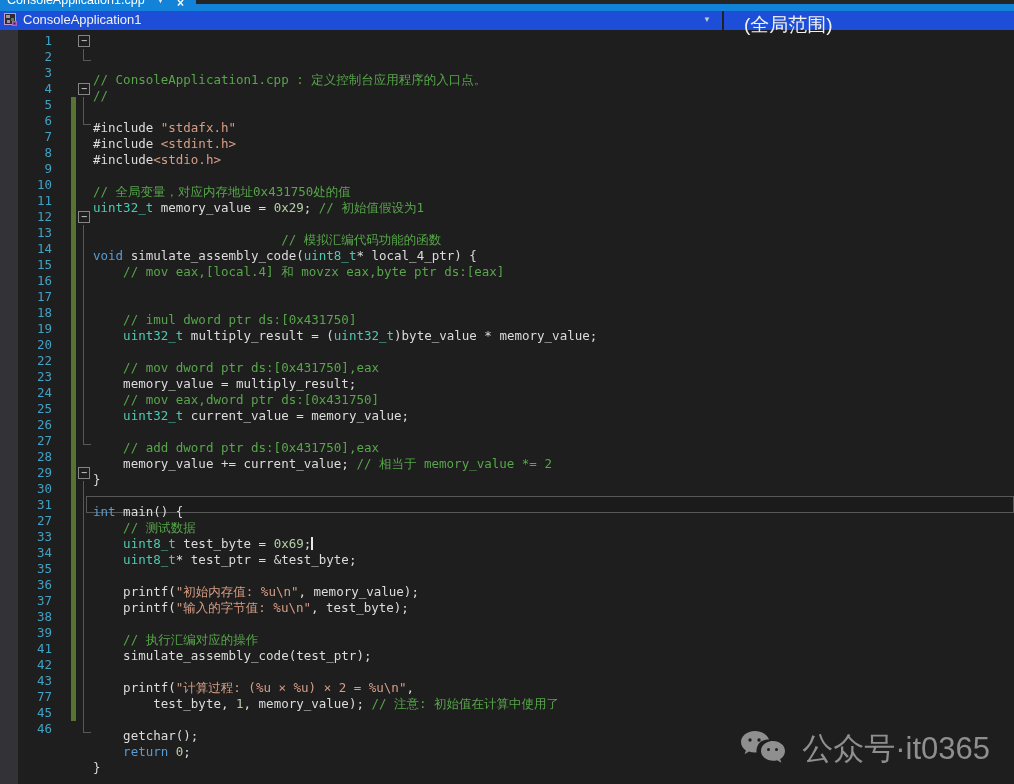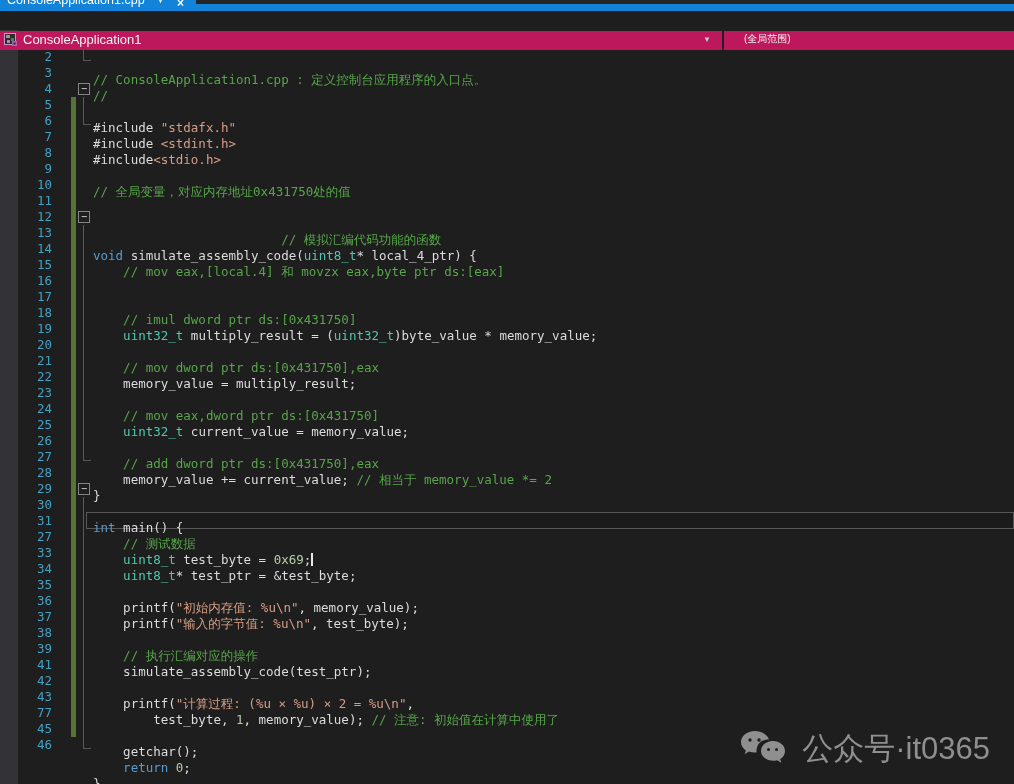--- a/index.html
+++ b/index.html
@@ -9,26 +9,26 @@
     -webkit-font-smoothing:antialiased;
   }
   
   .tabstrip{position:absolute;top:0;left:0;right:0;height:11px;background:#252526;z-index:5;}
   .tab-underline{position:absolute;top:4px;left:0;right:0;height:7px;background:#1283d8;}
   .tab{position:absolute;top:0;left:0;width:196px;height:11px;background:#1283d8;overflow:hidden;z-index:2;}
   .tab-title{position:absolute;top:-7px;left:7px;color:#ffffff;font-size:12.5px;white-space:nowrap;}
   .tab-pin{position:absolute;top:-5px;left:156px;color:#eaeaea;font-size:9px;}
   .tab-close{position:absolute;top:-4px;left:177px;color:#ffffff;font-size:12px;font-weight:bold;}
   
-  .navbar{position:absolute;top:11px;left:0;right:0;height:19px;background:#be185d;z-index:4;margin-top:20px;}
+  .navbar{position:absolute;top:11px;left:0;right:0;height:19px;background:#1d4ed8;z-index:4;}
   .nav-icon{position:absolute;left:4px;top:2px;width:14px;height:14px;}
   .nav-project{position:absolute;left:23px;top:1px;color:#f1f1f1;font-size:13px;white-space:nowrap;}
   .nav-arrow{position:absolute;left:703px;top:4px;color:#c8c8c8;font-size:8px;}
   .nav-divider{position:absolute;left:722px;top:0;bottom:0;width:2px;background:#222224;}
-  .nav-scope{position:absolute;left:744px;top:1px;color:#f1f1f1;font-size:10px;white-space:nowrap;}
+  .nav-scope{position:absolute;left:744px;top:1px;color:#f1f1f1;font-size:19px;white-space:nowrap;}
   
   .editor{position:absolute;top:30px;left:0;right:0;bottom:0;background:#1e1e1e;
     font-family:"DejaVu Sans Mono",monospace;font-size:12.5px;}
   .gutter{position:absolute;left:0;top:0;bottom:0;width:18px;background:#333337;}
   .rows{position:absolute;left:0;top:3px;right:0;}
   .row{position:relative;height:16px;line-height:16px;white-space:pre;}
   .num{position:absolute;left:16px;width:36px;text-align:right;color:#3fa2c6;z-index:1;}
   .chg{position:absolute;left:71px;width:5px;top:0;height:16px;background:#577430;}
   .fold{position:absolute;left:78px;top:2px;width:12px;height:12px;box-sizing:border-box;
     border:1px solid #848484;background:#1e1e1e;color:#dcdcdc;font-size:10px;line-height:9px;
@@ -82,33 +82,32 @@
   <div class="gutter"></div>
   <div class="rows" id="rows">
       <div class="row"><span class="num">1</span><div class="fold">−</div><span class="code"><span class="seg-c">// ConsoleApplication1.cpp : 定义控制台应用程序的入口点。</span></span></div>
       <div class="row"><span class="num">2</span><div class="gline half"></div><div class="gcorner"></div><span class="code"><span class="seg-c">//</span></span></div>
       <div class="row"><span class="num">3</span><span class="code"></span></div>
       <div class="row"><span class="num">4</span><div class="fold">−</div><span class="code"><span class="seg-t">#include </span><span class="seg-s">"stdafx.h"</span></span></div>
       <div class="row"><span class="num">5</span><div class="chg"></div><div class="gline"></div><span class="code"><span class="seg-t">#include </span><span class="seg-s">&lt;stdint.h&gt;</span></span></div>
       <div class="row"><span class="num">6</span><div class="chg"></div><div class="gline half"></div><div class="gcorner"></div><span class="code"><span class="seg-t">#include</span><span class="seg-s">&lt;stdio.h&gt;</span></span></div>
       <div class="row"><span class="num">7</span><div class="chg"></div><span class="code"></span></div>
       <div class="row"><span class="num">8</span><div class="chg"></div><span class="code"><span class="seg-c">// 全局变量，对应内存地址0x431750处的值</span></span></div>
-      <div class="row"><span class="num">9</span><div class="chg"></div></div>
+      <div class="row"><span class="num">9</span><div class="chg"></div><span class="code"><span class="seg-y">uint32_t</span><span class="seg-t"> memory_value = </span><span class="seg-n">0x29</span><span class="seg-t">; </span><span class="seg-c">// 初始值假设为1</span></span></div>
       <div class="row"><span class="num">10</span><div class="chg"></div><span class="code"></span></div>
       <div class="row"><span class="num">11</span><div class="chg"></div><span class="code"><span class="seg-c">                         // 模拟汇编代码功能的函数</span></span></div>
       <div class="row"><span class="num">12</span><div class="chg"></div><div class="fold">−</div><span class="code"><span class="seg-k">void</span><span class="seg-t"> simulate_assembly_code(</span><span class="seg-y">uint8_t</span><span class="seg-t">* local_4_ptr) {</span></span></div>
       <div class="row"><span class="num">13</span><div class="chg"></div><div class="gline"></div><span class="code"><span class="seg-t">    </span><span class="seg-c">// mov eax,[local.4] 和 movzx eax,byte ptr ds:[eax]</span></span></div>
       <div class="row"><span class="num">14</span><div class="chg"></div><div class="gline"></div></div>
       <div class="row"><span class="num">15</span><div class="chg"></div><div class="gline"></div><span class="code"></span></div>
       <div class="row"><span class="num">16</span><div class="chg"></div><div class="gline"></div><span class="code"><span class="seg-t">    </span><span class="seg-c">// imul dword ptr ds:[0x431750]</span></span></div>
       <div class="row"><span class="num">17</span><div class="chg"></div><div class="gline"></div><span class="code"><span class="seg-t">    </span><span class="seg-y">uint32_t</span><span class="seg-t"> multiply_result = (</span><span class="seg-y">uint32_t</span><span class="seg-t">)byte_value * memory_value;</span></span></div>
       <div class="row"><span class="num">18</span><div class="chg"></div><div class="gline"></div><span class="code"></span></div>
       <div class="row"><span class="num">19</span><div class="chg"></div><div class="gline"></div><span class="code"><span class="seg-t">    </span><span class="seg-c">// mov dword ptr ds:[0x431750],eax</span></span></div>
       <div class="row"><span class="num">20</span><div class="chg"></div><div class="gline"></div><span class="code"><span class="seg-t">    memory_value = multiply_result;</span></span></div>
-      <div class="row"><span class="num">21</span><div class="chg"></div><div class="gline"></div><span class="code"></span></div>
       <div class="row"><span class="num">22</span><div class="chg"></div><div class="gline"></div><span class="code"><span class="seg-t">    </span><span class="seg-c">// mov eax,dword ptr ds:[0x431750]</span></span></div>
       <div class="row"><span class="num">23</span><div class="chg"></div><div class="gline"></div><span class="code"><span class="seg-t">    </span><span class="seg-y">uint32_t</span><span class="seg-t"> current_value = memory_value;</span></span></div>
       <div class="row"><span class="num">24</span><div class="chg"></div><div class="gline"></div><span class="code"></span></div>
       <div class="row"><span class="num">25</span><div class="chg"></div><div class="gline"></div><span class="code"><span class="seg-t">    </span><span class="seg-c">// add dword ptr ds:[0x431750],eax</span></span></div>
       <div class="row"><span class="num">26</span><div class="chg"></div><div class="gline"></div><span class="code"><span class="seg-t">    memory_value += current_value; </span><span class="seg-c">// 相当于 memory_value *= 2</span></span></div>
       <div class="row"><span class="num">27</span><div class="chg"></div><div class="gline half"></div><div class="gcorner"></div><span class="code"><span class="seg-t">}</span></span></div>
       <div class="row"><span class="num">28</span><div class="chg"></div><span class="code"></span></div>
       <div class="row"><span class="num">29</span><div class="chg"></div><div class="fold">−</div><span class="code"><span class="seg-k">int</span><span class="seg-t"> main() {</span></span></div>
       <div class="row"><span class="num">30</span><div class="chg"></div><div class="gline"></div><span class="code"><span class="seg-t">    </span><span class="seg-c">// 测试数据</span></span></div>
       <div class="row"><div class="curbox"></div><span class="num">31</span><div class="chg"></div><div class="gline"></div><span class="code"><span class="seg-t">    </span><span class="seg-y">uint8_t</span><span class="seg-t"> test_byte = </span><span class="seg-n">0x69</span><span class="seg-t">;</span><span class="cursor"></span></span></div>

